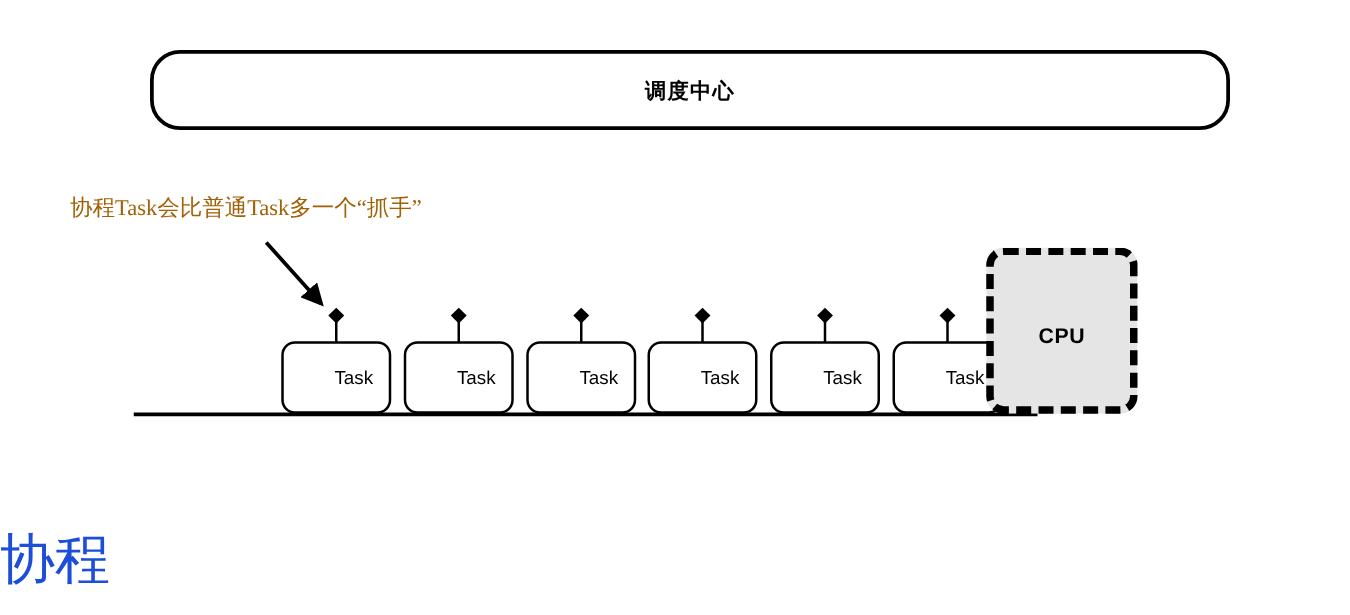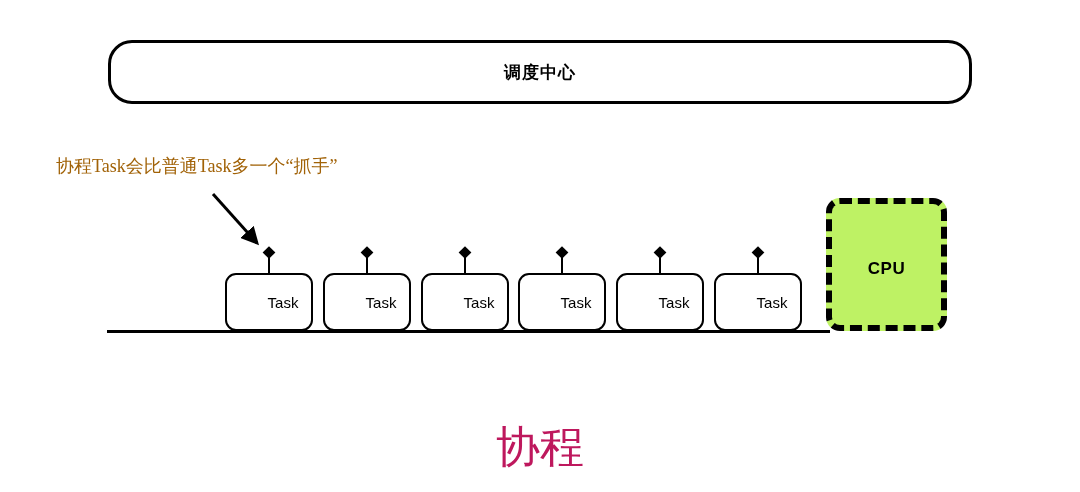--- a/index.html
+++ b/index.html
@@ -12,21 +12,21 @@
     width: 1080px;
     height: 492px;
     background: #ffffff;
     overflow: hidden;
     font-family: "Liberation Sans", sans-serif;
   }
 
   
   .scheduler-box {
     position: absolute;
-    left: 108px;
+    left: 120px;
     top: 40px;
     width: 864px;
     height: 64px;
     box-sizing: border-box;
     border: 3.5px solid #000000;
     border-radius: 24px;
     background: #ffffff;
     display: flex;
     align-items: center;
     justify-content: center;
@@ -113,52 +113,51 @@
   }
   .task-label {
     font-family: "Liberation Sans", sans-serif;
     font-size: 15px;
     color: #000000;
   }
 
   
   .cpu-box {
     position: absolute;
-    left: 826px;
+    left: 789px;
     top: 198px;
     width: 121px;
     height: 133px;
     box-sizing: border-box;
     border: 6px dashed #000000;
     border-radius: 14px;
-    background: #bef264;
+    background: #e5e5e5;
   }
   .cpu-label {
     position: absolute;
     left: 0;
     right: 0;
     top: 55px;
     text-align: center;
     font-family: "Liberation Sans", sans-serif;
     font-size: 17px;
     font-weight: bold;
     color: #000000;
     letter-spacing: 0.5px;
   }
 
   
   .caption {
     position: absolute;
     left: 0;
     right: 0;
     top: 418px;
-    text-align: center;
     font-family: Liberation Mono, monospace;
     font-size: 44px;
-    color: #be185d;
+    color: #1d4ed8;
   }
 </style>
 </head>
 <body>
 
 <div id="canvas">
 
   <div class="scheduler-box">
     <span class="scheduler-label">调度中心</span>
   </div>

